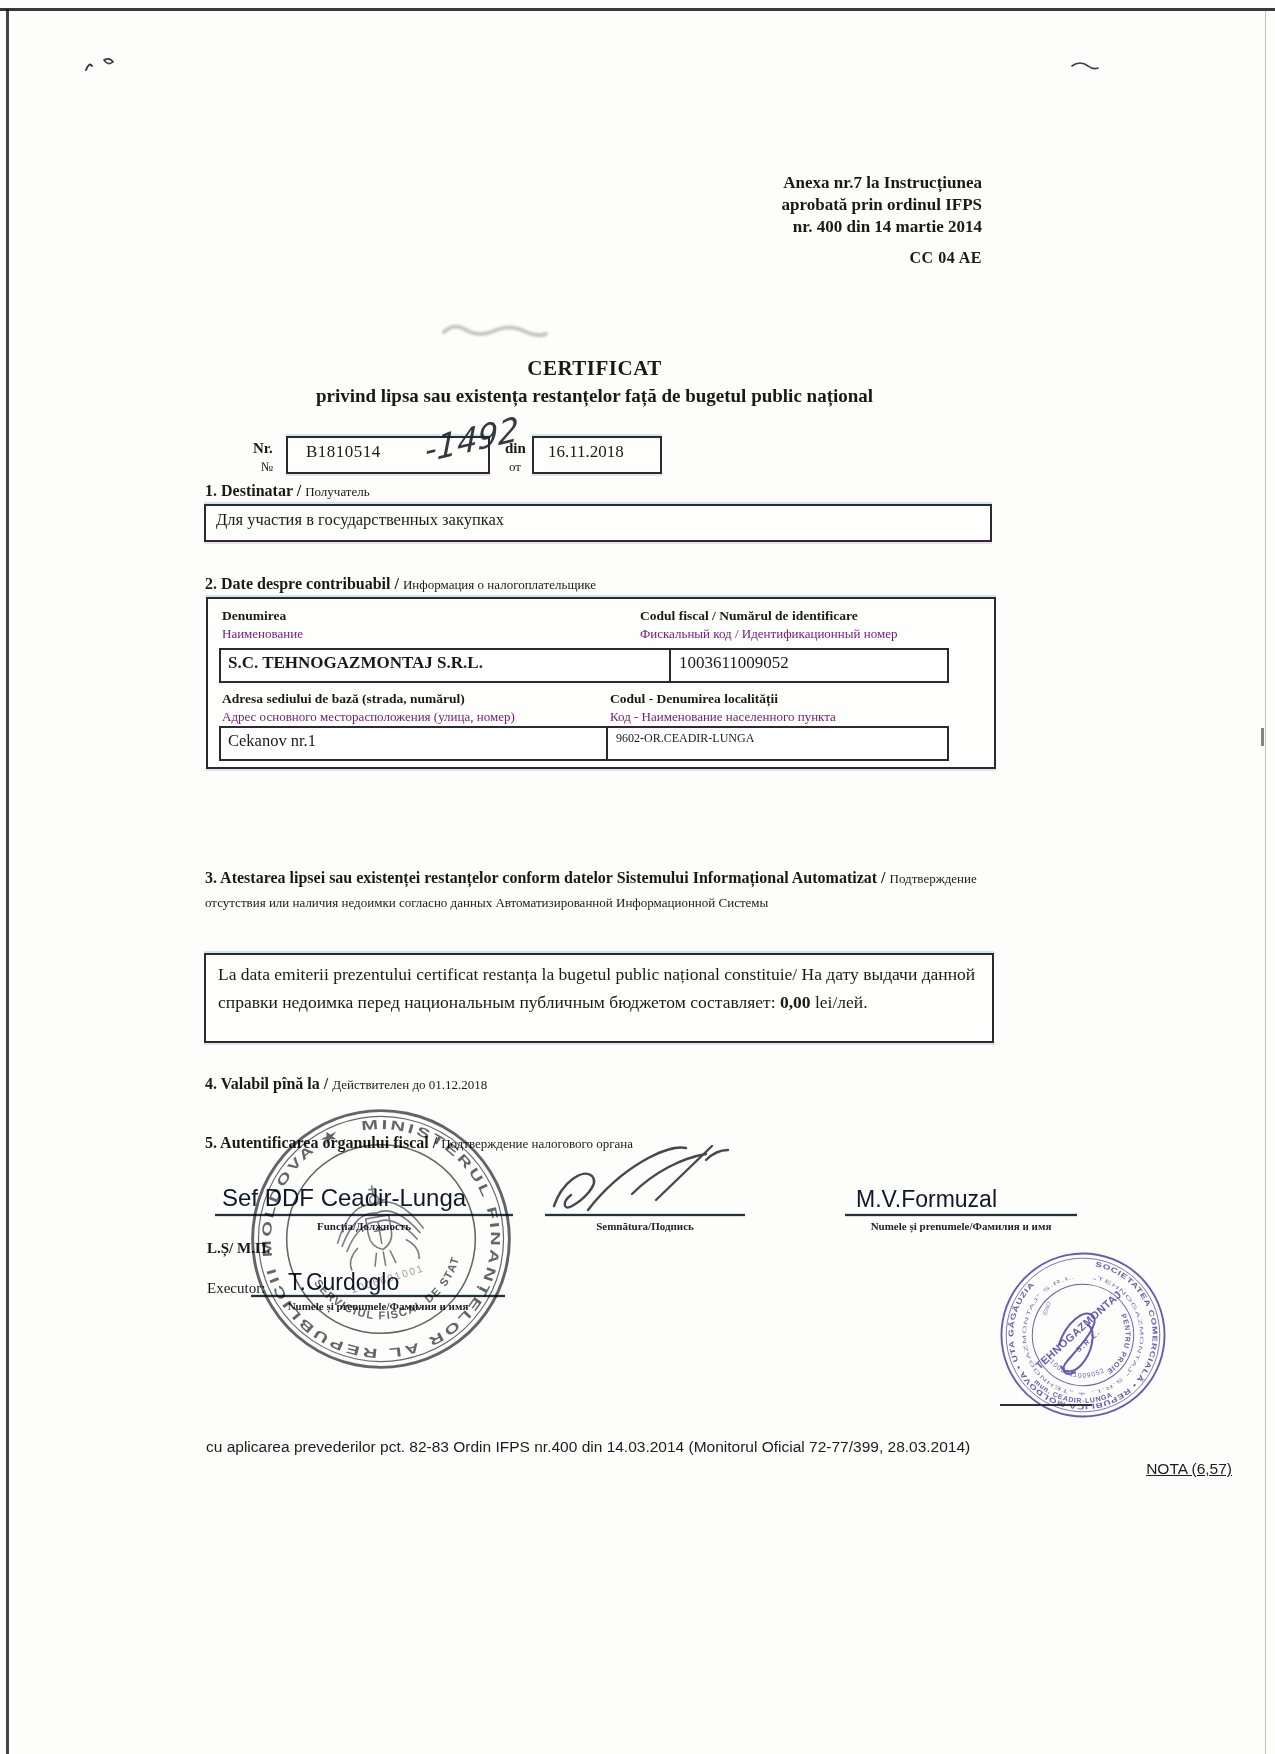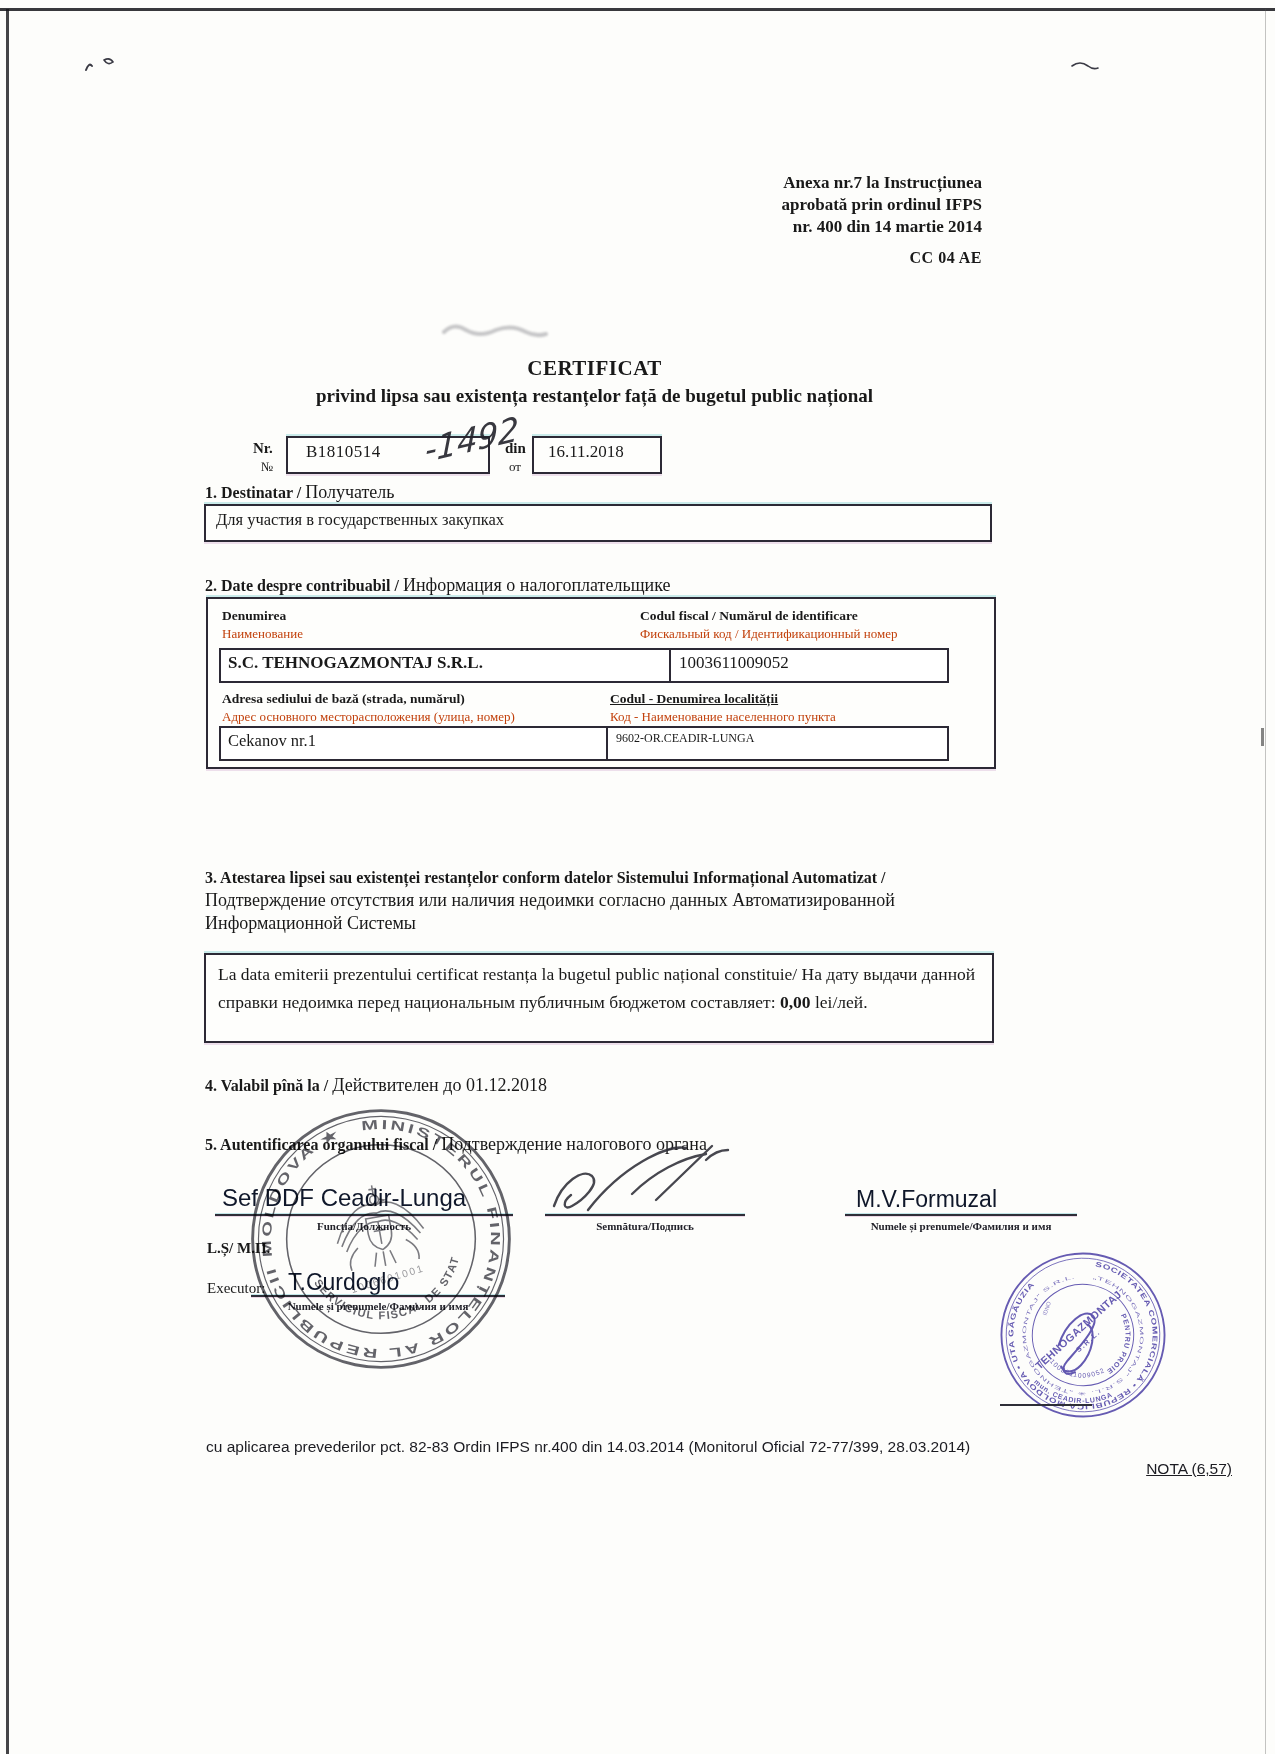--- a/index.html
+++ b/index.html
@@ -34,42 +34,42 @@
   .nr-handwritten{left:424px;top:420px;font-family:"DejaVu Sans",sans-serif;
       font-style:italic;font-size:33px;color:#23232b;
       transform:rotate(-13deg) skewX(-14deg);opacity:.9;}
   .din-label{left:505px;top:440px;font-weight:bold;font-size:15px;}
   .din-label-ru{left:509px;top:459px;font-size:13px;}
   .date-box{left:532px;top:436px;width:126px;height:34px;}
   .date-value{left:548px;top:442px;font-size:17px;}
   
   .sec-head{font-size:16px;}
   .sec-head .ro{font-weight:bold;}
-  .sec-head .ru{font-size:18px;}
+  .sec-head .ru{font-size:13px;}
   .s1-head{left:205px;top:482px;}
   .dest-box{left:204px;top:504px;width:784px;height:34px;}
   .dest-value{left:216px;top:510px;font-size:16.5px;}
   .s2-head{left:205px;top:575px;}
   
   .tbl{left:206px;top:597px;width:786px;height:168px;border:2px solid #2c2935;background:#fefefc;
        box-shadow:0 -2px 0 rgba(70,190,190,.28), 0 2px 0 rgba(140,40,140,.14);}
   .lbl-ro{font-weight:bold;font-size:13.5px;}
-  .lbl-ru{font-size:13px;color:#c2410c;}
+  .lbl-ru{font-size:13px;color:#701a75;}
   .t-name-ro{left:222px;top:608px;}
   .t-name-ru{left:222px;top:626px;}
   .t-fisc-ro{left:640px;top:608px;}
   .t-fisc-ru{left:640px;top:626px;}
   .vbox{border:2px solid #2c2935;background:#fff;}
   .v-name{left:219px;top:648px;width:450px;height:31px;}
   .v-fisc{left:669px;top:648px;width:276px;height:31px;}
   .v-name-txt{left:228px;top:653px;font-weight:bold;font-size:17px;}
   .v-fisc-txt{left:679px;top:653px;font-size:17px;}
   .t-addr-ro{left:222px;top:691px;}
   .t-addr-ru{left:222px;top:709px;}
-  .t-loc-ro{left:610px;top:691px;text-decoration:underline;}
+  .t-loc-ro{left:610px;top:691px;}
   .t-loc-ru{left:610px;top:709px;}
   .v-addr{left:219px;top:726px;width:387px;height:31px;}
   .v-loc{left:606px;top:726px;width:339px;height:31px;}
   .v-addr-txt{left:228px;top:731px;font-size:16.5px;}
   .v-loc-txt{left:616px;top:731px;font-size:12px;}
   
   .s3-head{left:205px;top:866px;width:805px;line-height:23px;}
   .stmt-box{left:204px;top:953px;width:786px;height:86px;}
   .stmt-text{left:218px;top:961px;width:758px;font-size:17.5px;line-height:27.5px;}
   .stmt-amount{font-weight:bold;}

